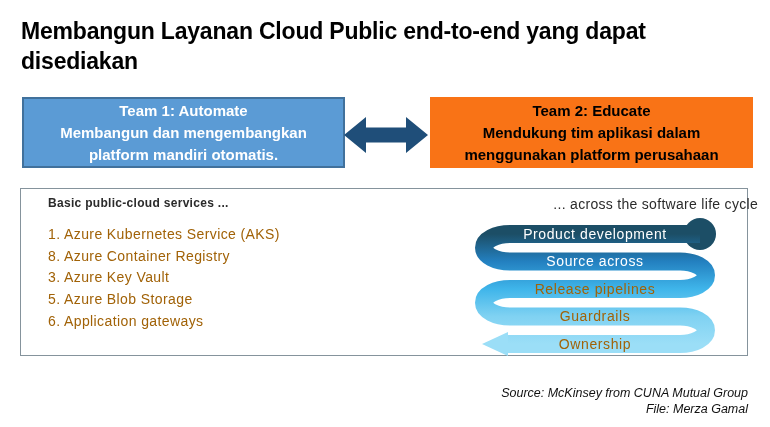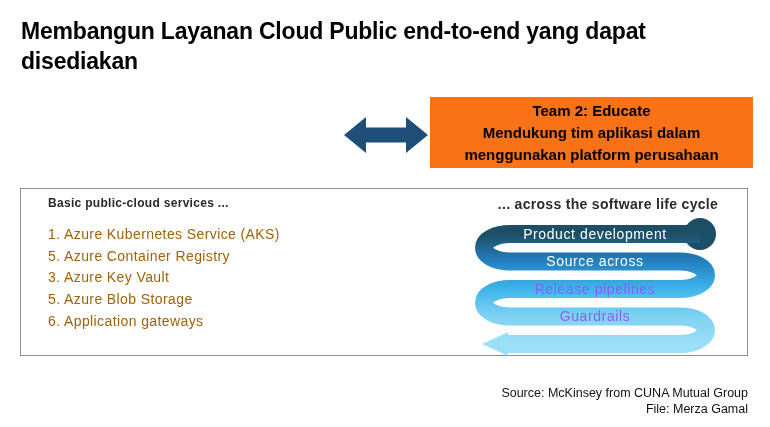--- a/index.html
+++ b/index.html
@@ -69,23 +69,23 @@
     left: 48px; top: 196px;
     font-size: 12px;
     font-weight: 700;
     letter-spacing: 0.3px;
     color: #2b2b2b;
   }
   .lifecycle-header {
     position: absolute;
     left: 458px; top: 196px;
     width: 300px;
-    text-align: center;
+    text-align: right;
     font-size: 14px;
-    font-weight: 700;
+    font-weight: 400;
     letter-spacing: 0.3px;
     color: #2b2b2b;
   }
   .services-list {
     position: absolute;
     left: 48px; top: 224px;
     font-size: 14px;
     line-height: 21.7px;
     letter-spacing: 0.4px;
     color: #a16207;
@@ -97,61 +97,66 @@
   .stage-label {
     position: absolute;
     left: 495px;
     width: 200px;
     text-align: center;
     font-size: 14px;
     line-height: 16px;
     letter-spacing: 0.6px;
   }
   .stage-light { color: #ffffff; }
-  .stage-dark  { color: #8b5cf6; }
+  .stage-dark  { color: #a16207; }
   .stage-0 { top: 226px; }
   .stage-1 { top: 253px; }
   .stage-2 { top: 281px; }
   .stage-3 { top: 308px; }
   .stage-4 { top: 336px; }
   
   .footer {
     position: absolute;
     right: 22px; top: 385px;
     text-align: right;
     font-size: 12.5px;
     line-height: 16px;
     color: #111111;
+    font-style: italic;
   }
 </style>
 </head>
 <body>
 
 <div class="slide">
 
   <h1 class="title"><span>Membangun Layanan Cloud Public end-to-end yang dapat disediakan</span><br></h1>
 
+  <div class="team-box team1">
+    <div class="team-heading">Team 1: Automate</div>
+    <div class="team-desc">Membangun dan mengembangkan platform mandiri otomatis.</div>
+  </div>
 
   <svg class="double-arrow" width="88" height="44" viewBox="0 0 88 44">
     <polygon points="2,22 24,4 24,14.5 64,14.5 64,4 86,22 64,40 64,29.5 24,29.5 24,40" fill="#1F4E79"></polygon>
   </svg>
 
   <div class="team-box team2">
     <div class="team-heading">Team 2: Educate</div>
     <div class="team-desc">Mendukung tim aplikasi dalam menggunakan platform perusahaan</div>
   </div>
 
   <div class="panel"></div>
 
   <div class="services-header">Basic public-cloud services ...</div>
   <div class="lifecycle-header">... across the software life cycle</div>
 
   <div class="services-list">
     <div>1. Azure Kubernetes Service (AKS)</div>
-    <div>5. Azure Container Registry</div>
+    <div>8. Azure Container Registry</div>
     <div>3. Azure Key Vault</div>
     <div>5. Azure Blob Storage</div>
     <div>6. Application gateways</div>
   </div>
 
   <svg class="lifecycle-svg" width="318" height="168" viewBox="0 0 318 168">
     <defs>
       <linearGradient id="snakeGrad" gradientUnits="userSpaceOnUse" x1="0" y1="30" x2="0" y2="158">
         <stop offset="0" stop-color="#1C4E66"></stop>
         <stop offset="0.07" stop-color="#1C4E66"></stop>
@@ -168,19 +173,20 @@
              A 26 13.75 0 0 1 250 94 H 80
              A 26 13.75 0 0 0 80 121.5 H 250
              A 26 13.75 0 0 1 250 149 H 78" fill="none" stroke="url(#snakeGrad)" stroke-width="18"></path>
     <polygon points="78,137 78,161 52,149" fill="#9BDEF7"></polygon>
   </svg>
 
   <div class="stage-label stage-0 stage-light">Product development</div>
   <div class="stage-label stage-1 stage-light">Source across</div>
   <div class="stage-label stage-2 stage-dark">Release pipelines</div>
   <div class="stage-label stage-3 stage-dark">Guardrails</div>
+  <div class="stage-label stage-4 stage-dark">Ownership</div>
 
   <div class="footer">
     <div>Source: McKinsey from CUNA Mutual Group</div>
     <div>File: Merza Gamal</div>
   </div>
 
 </div>
 
 </body></html>

